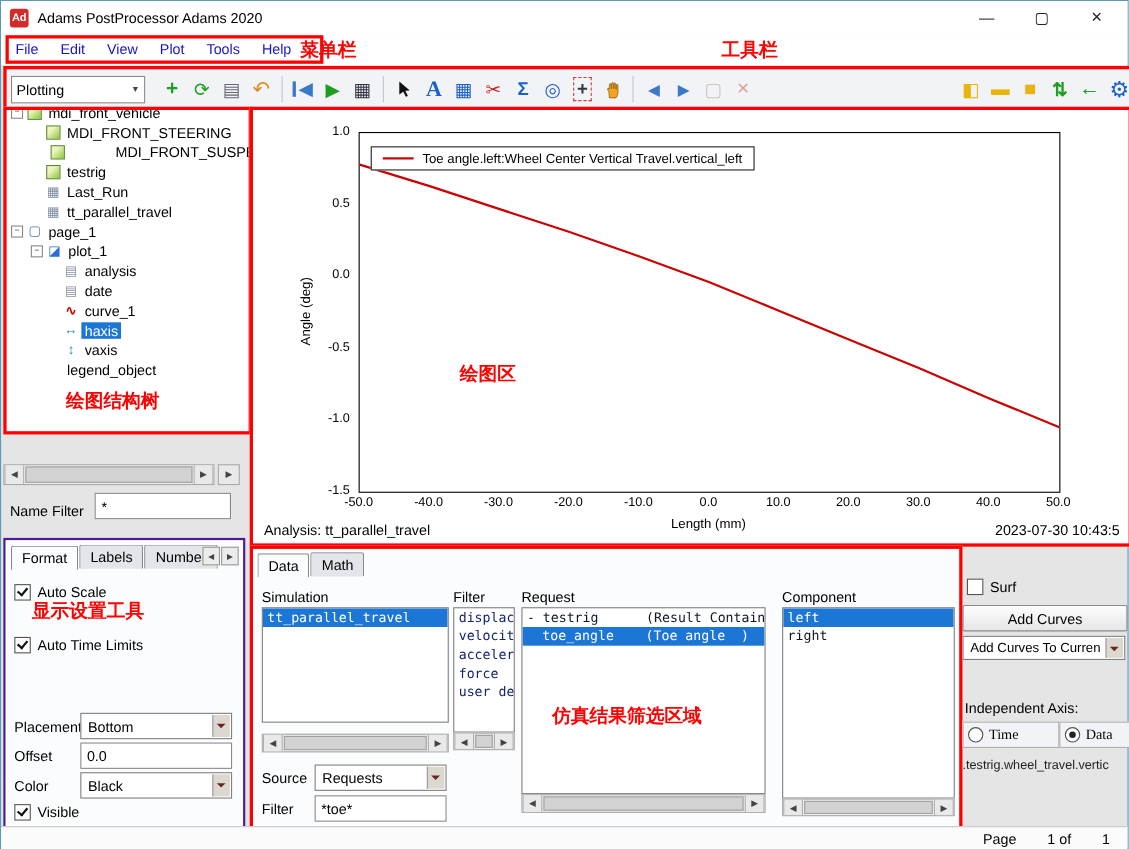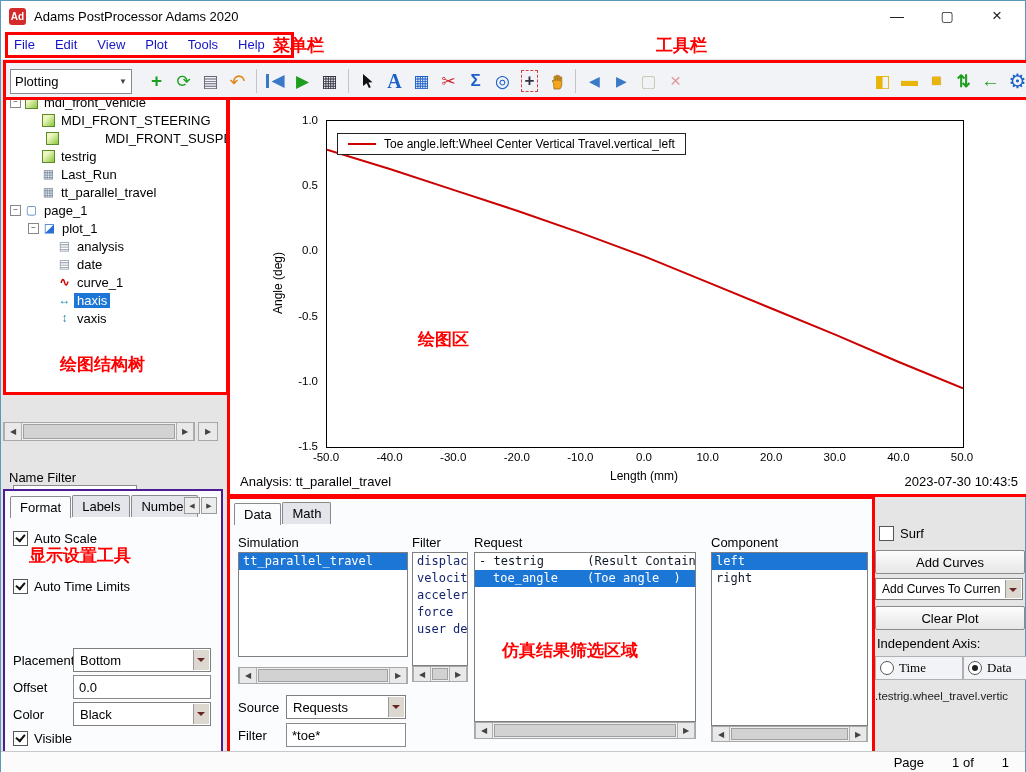--- a/index.html
+++ b/index.html
@@ -53,21 +53,21 @@
   .ic-axis{color:#1d8ab0;font-weight:bold;}
   .ann-tree{position:absolute;left:54px;top:253px;}
   
   .hscroll{position:absolute;display:flex;background:#f0f0f0;border:1px solid #a8a8a8;height:17px;}
   .sbtn{width:16px;background:#e9e9e9;border-right:1px solid #b0b0b0;border-left:1px solid #b0b0b0;
     display:flex;align-items:center;justify-content:center;font-size:8px;color:#444;flex:none;}
   .sthumb{flex:1;background:#d2d2d2;border:1px solid #a0a0a0;margin:1px;}
   .sqbtn{position:absolute;width:18px;height:17px;background:#e9e9e9;border:1px solid #a8a8a8;
     display:flex;align-items:center;justify-content:center;font-size:8px;color:#444;}
   
-  .namefilter{position:absolute;left:2px;top:469px;width:220px;height:34px;display:flex;align-items:flex-start;flex-direction:column;}
+  .namefilter{position:absolute;left:2px;top:437px;width:220px;height:34px;display:flex;align-items:flex-end;}
   .nf-label{margin-left:6px;}
   .inp{height:22px;border:1px solid #8a8a8a;background:#fff;font-family:"Liberation Sans",sans-serif;
     font-size:13px;padding:0 5px;outline:none;}
   
   .fmt-box{position:absolute;left:2px;top:488px;width:216px;height:264px;border:2px solid #4c1d95;background:#fbfcfe;}
   .tabs{position:absolute;top:3px;left:5px;display:flex;align-items:flex-end;height:23px;}
   .tab{padding:3px 9px;border:1px solid #8a8a8a;border-bottom:none;background:#e4e5ea;margin-right:1px;
     font-size:13px;cursor:default;border-radius:2px 2px 0 0;}
   .tab.active{background:#fbfcfe;position:relative;top:1px;}
   .tabspin{position:absolute;right:4px;top:6px;display:flex;gap:1px;}
@@ -252,20 +252,23 @@
         <span class="tlabel">curve_1</span>
       </div>
       <div class="trow sel" style="padding-left:52px;">
         <span class="ic ic-axis">↔</span>
         <span class="tlabel">haxis</span>
       </div>
       <div class="trow" style="padding-left:52px;">
         <span class="ic ic-axis">↕</span>
         <span class="tlabel">vaxis</span>
       </div>
+      <div class="trow" style="padding-left:52px;">
+        <span class="tlabel">legend_object</span>
+      </div>
     </div>
     <span class="cjk ann-tree">绘图结构树</span>
   </div>
 
   <div class="hscroll" style="left:2px;top:421px;width:190px;">
     <span class="sbtn">◀</span>
     <span class="sthumb"></span>
     <span class="sbtn">▶</span>
   </div>
   <span class="sqbtn" style="left:197px;top:421px;">▶</span>
@@ -423,23 +426,20 @@
     <div class="cbrow" style="left:4px;top:28px;position:absolute;">
       <span class="cb"></span>
       <span>Surf</span>
     </div>
     <div class="btn" style="position:absolute;left:0;top:52px;width:148px;">
       <span>Add Curves</span>
     </div>
     <div class="dd" style="position:absolute;left:0;top:80px;width:148px;box-sizing:border-box;font-size:12px;">
       <span style="overflow:hidden;white-space:nowrap;">Add Curves To Curren</span>
     </div>
-    <div class="btn" style="position:absolute;left:0;top:108px;width:148px;">
-      <span>Clear Plot</span>
-    </div>
     <div style="position:absolute;left:2px;top:138px;">Independent Axis:</div>
     <div style="position:absolute;left:0;top:158px;width:176px;display:flex;font-family:Liberation Serif, serif;">
       <div class="radiocell">
         <span class="rb"></span>
         <span>Time</span>
       </div>
       <div class="radiocell">
         <span class="rb on"></span>
         <span>Data</span>
       </div>

